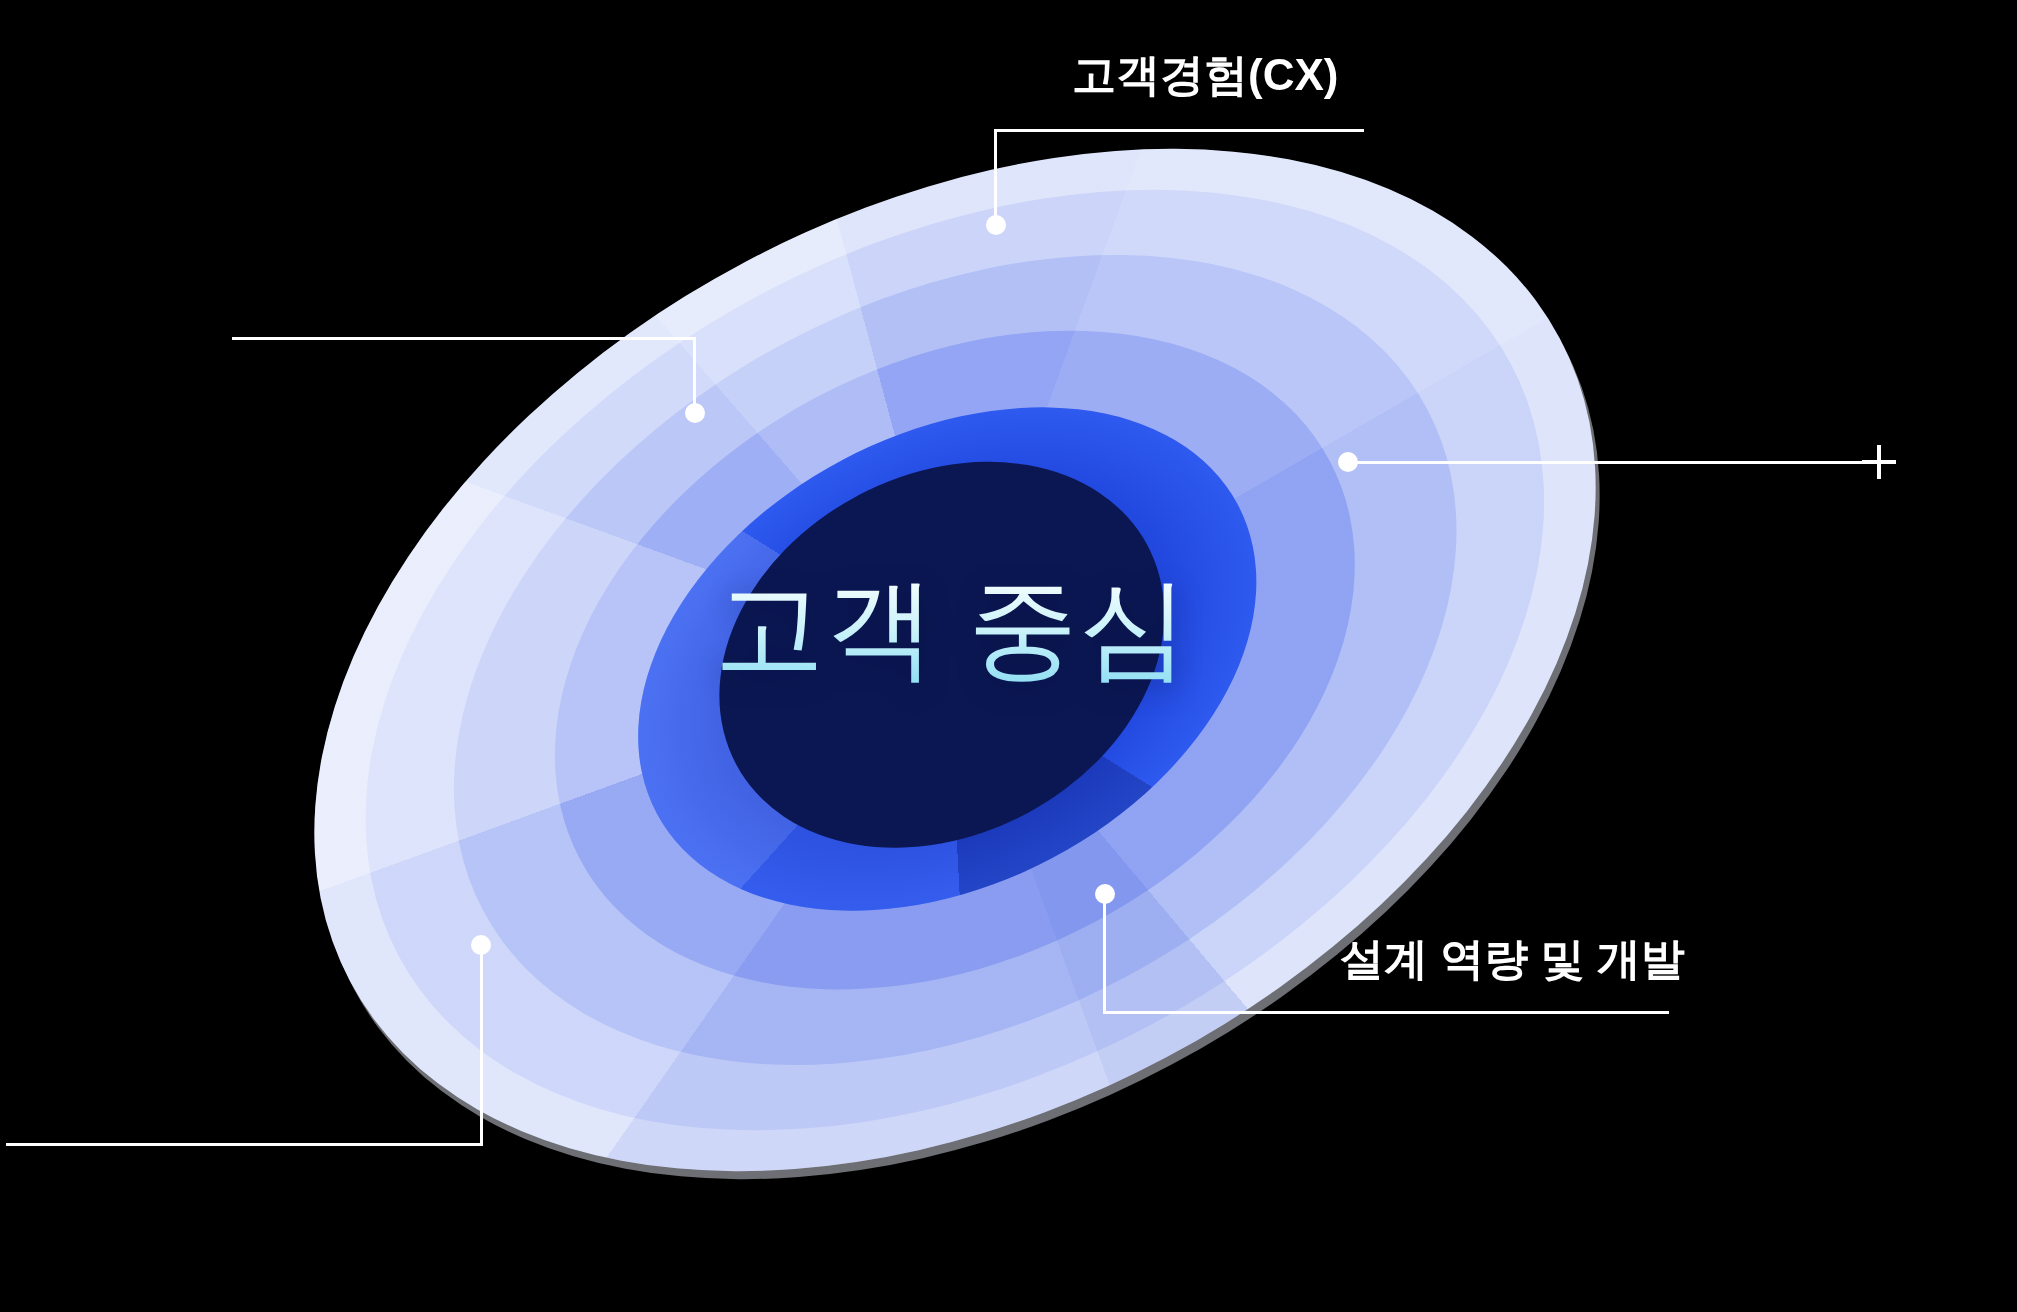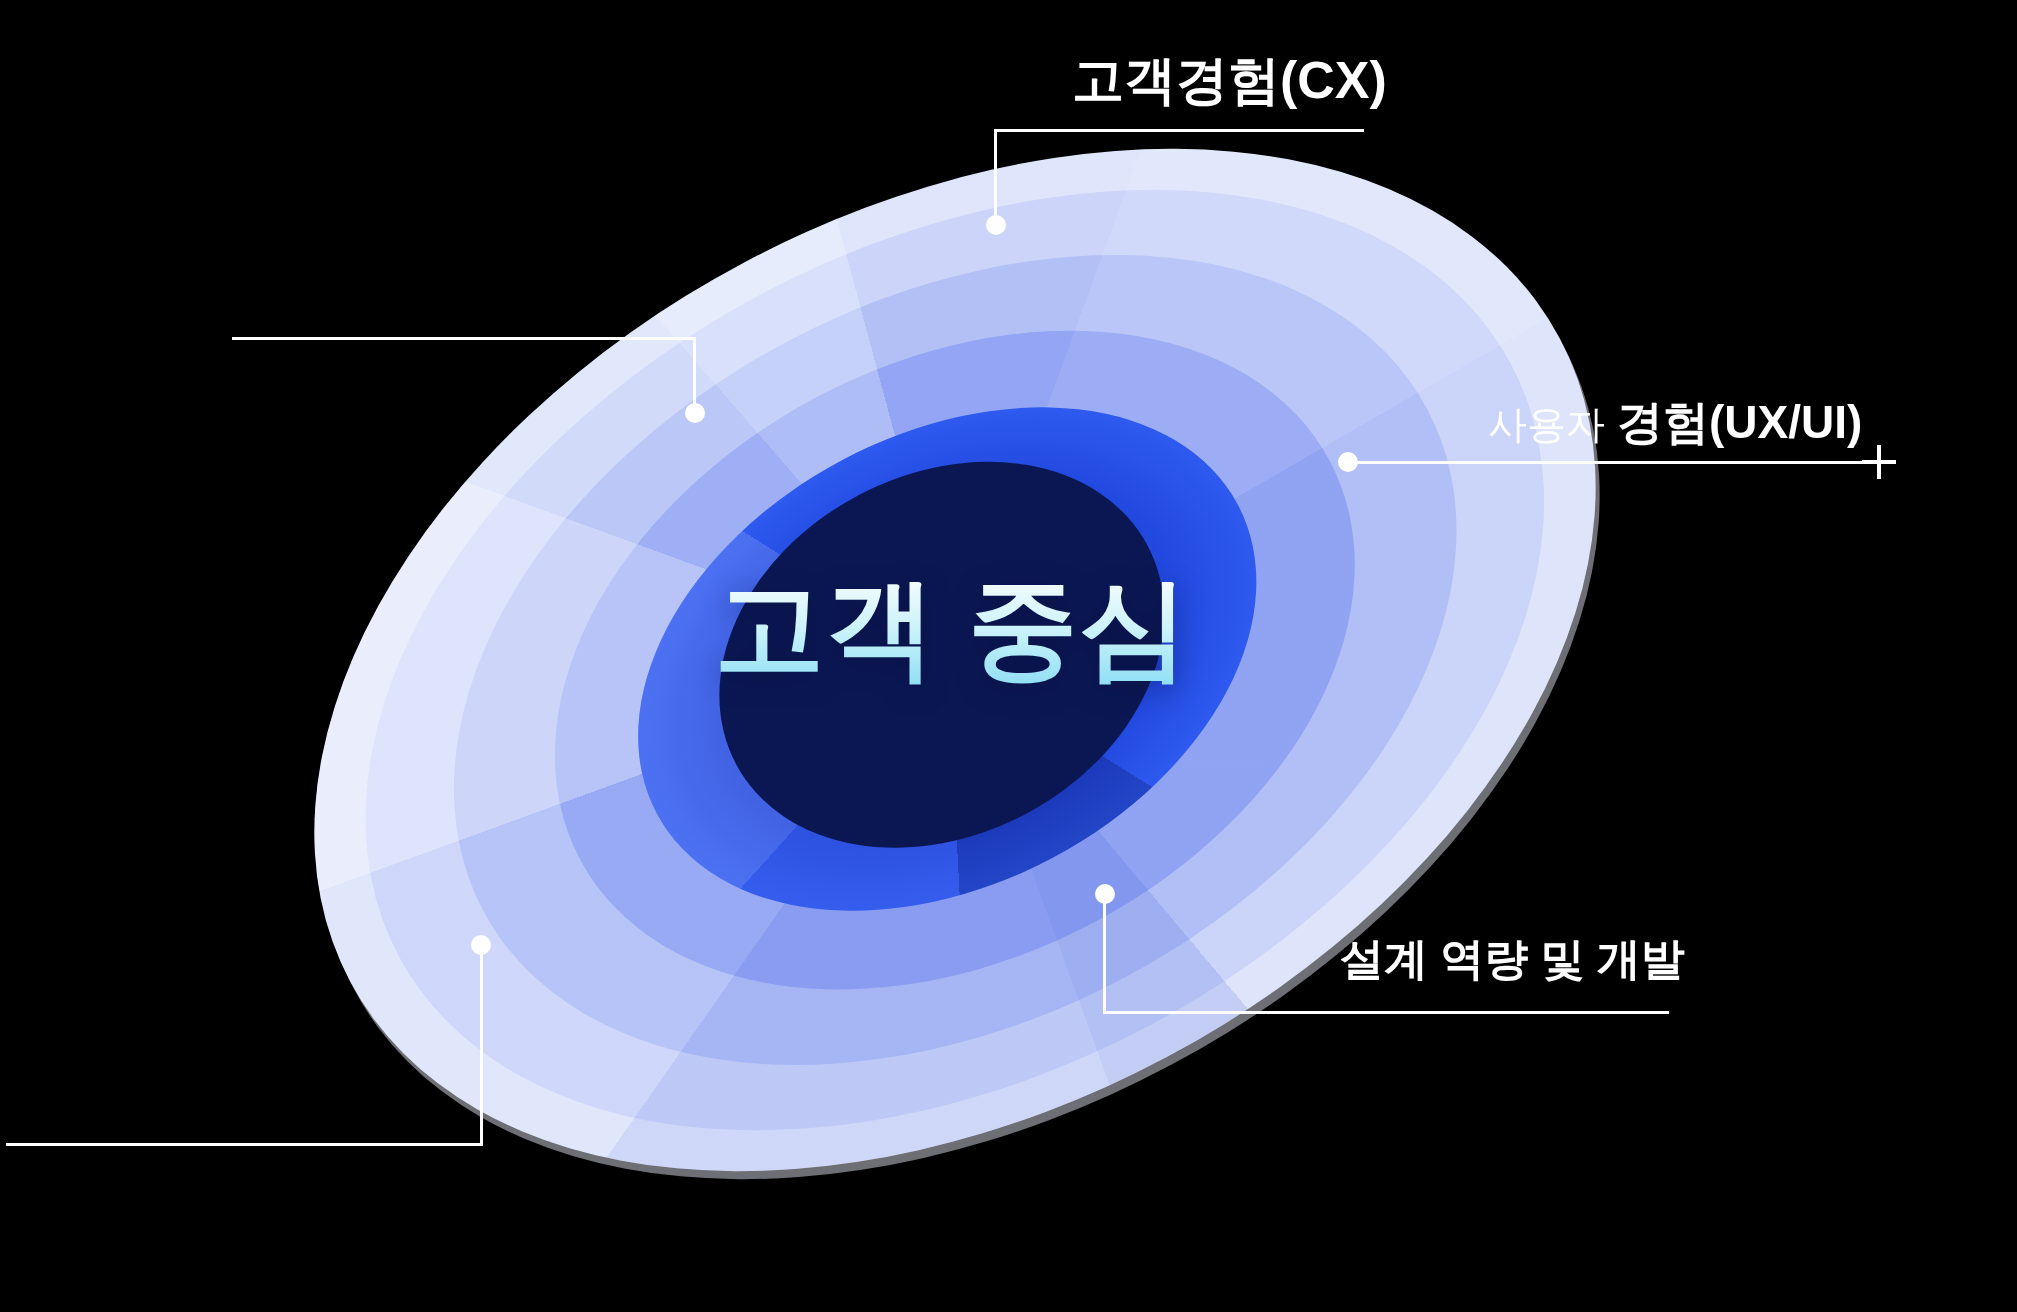--- a/index.html
+++ b/index.html
@@ -62,33 +62,33 @@
       rgba(255,255,255,0) 0deg 150deg,
       rgba(5,15,90,0.28) 150deg 205deg,
       rgba(70,100,230,0.30) 205deg 250deg,
       rgba(255,255,255,0.14) 250deg 330deg,
       rgba(255,255,255,0) 330deg 360deg);
   }
   .ring-navy{width:34%;height:40%;transform:translate(-52%,-53%);background:var(--ring-navy);}
   
   .center-text{
     position:absolute;left:952px;top:628px;transform:translate(-50%,-50%);
-    text-align:center;font-weight:700;font-size:110px;line-height:1.35;letter-spacing:1px;
+    text-align:center;font-weight:400;font-size:110px;line-height:1.35;letter-spacing:1px;
     filter:drop-shadow(0 6px 14px rgba(5,12,60,0.45));
     white-space:nowrap;
   }
   .center-text .line{
     background-image:linear-gradient(180deg,var(--text-grad-top) 8%,var(--text-grad-mid) 52%,var(--text-grad-bottom) 100%);
     -webkit-background-clip:text;background-clip:text;color:transparent;
   }
   
   .c-line{position:absolute;background:var(--callout);}
   .c-dot{position:absolute;width:20px;height:20px;border-radius:50%;background:var(--callout);}
   .c-label{
-    position:absolute;color:var(--callout);font-weight:800;font-size:52px;letter-spacing:0px;white-space:nowrap;
+    position:absolute;color:var(--callout);font-weight:800;font-size:44px;letter-spacing:0px;white-space:nowrap;
   }
   .c-label .lite{font-weight:500;font-size:39px;}
   .label-right{display:flex;align-items:baseline;gap:12px;font-size:46px;}
   .label-bottom-right,.label-bottom-left{font-size:44px;}
 </style>
 </head>
 <body>
 
 <div class="stage">
 
@@ -109,24 +109,20 @@
 
   <div class="c-label" style="left:1072px;top:46px;">고객경험(CX)</div>
   <div class="c-line" style="left:994px;top:129px;width:370px;height:3px;"></div>
   <div class="c-line" style="left:994px;top:129px;width:3px;height:88px;"></div>
   <div class="c-dot" style="left:986px;top:215px;"></div>
 
   <div class="c-line" style="left:232px;top:337px;width:464px;height:3px;"></div>
   <div class="c-line" style="left:693px;top:337px;width:3px;height:68px;"></div>
   <div class="c-dot" style="left:685px;top:403px;"></div>
 
-  <div class="c-label label-right" style="left:1488px;top:392px;">
-    <span class="lite">사용자</span>
-    <span>경험(UX/UI)</span>
-  </div>
   <div class="c-dot" style="left:1338px;top:452px;"></div>
   <div class="c-line" style="left:1349px;top:461px;width:524px;height:3px;"></div>
   <div class="c-line" style="left:1862px;top:460px;width:34px;height:4px;"></div>
   <div class="c-line" style="left:1877px;top:445px;width:4px;height:34px;"></div>
 
   <div class="c-label label-bottom-right" style="left:1340px;top:930px;">설계 역량 및 개발</div>
   <div class="c-dot" style="left:1095px;top:884px;"></div>
   <div class="c-line" style="left:1103px;top:902px;width:3px;height:112px;"></div>
   <div class="c-line" style="left:1103px;top:1011px;width:566px;height:3px;"></div>
 

